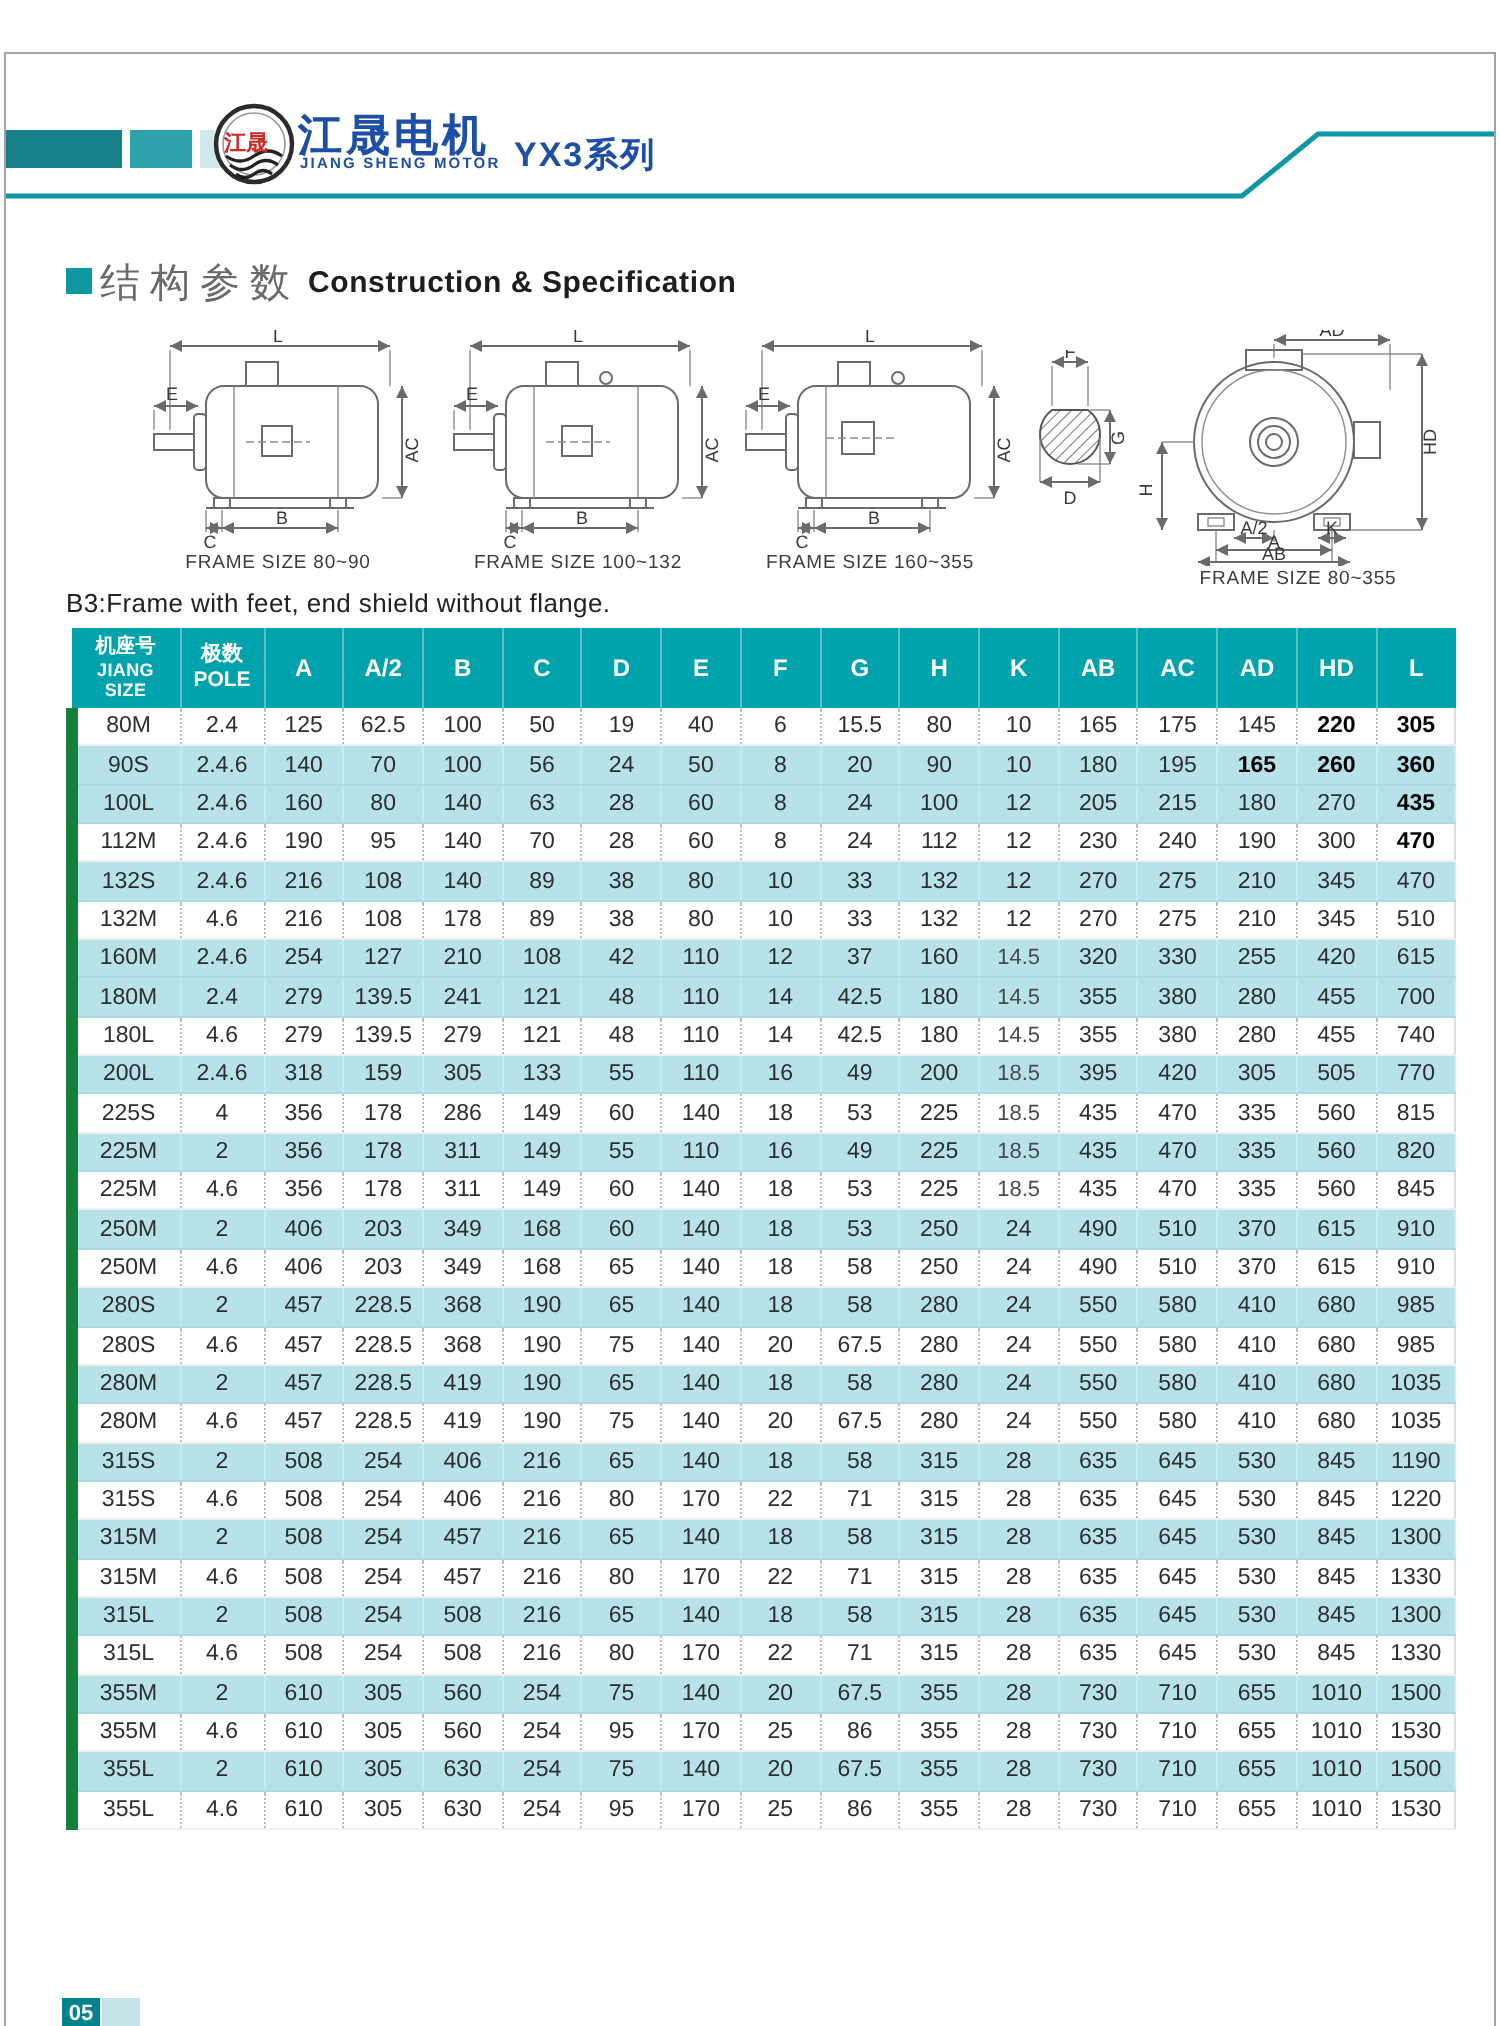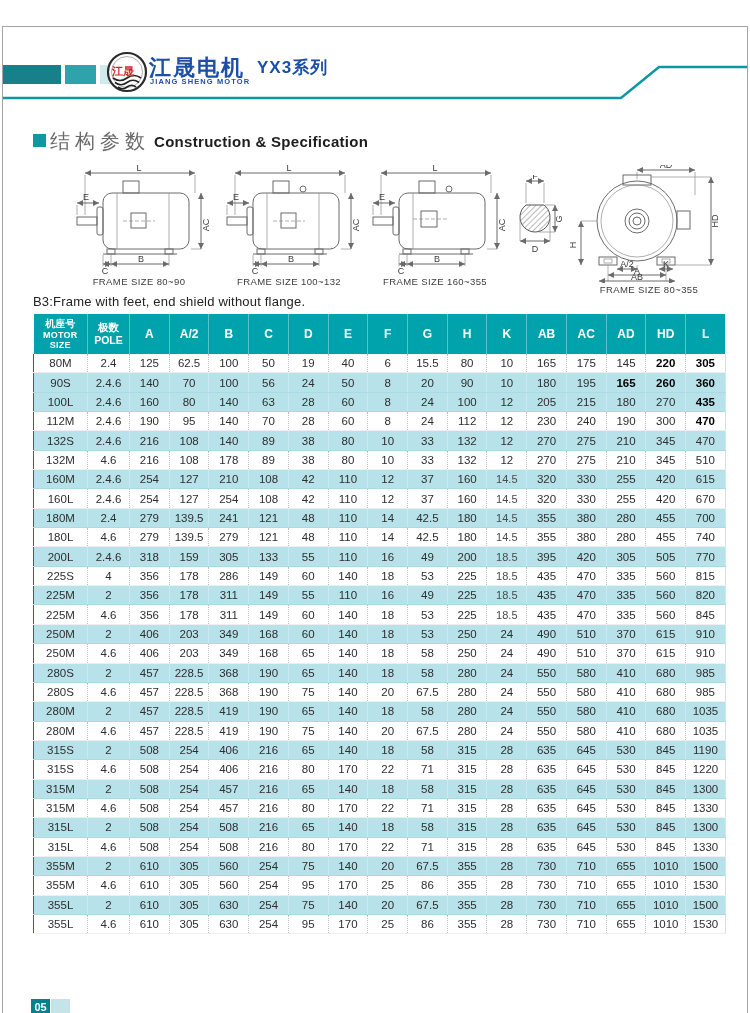--- a/index.html
+++ b/index.html
@@ -12,21 +12,21 @@
   .abs{position:absolute;}
 
   
   .blk{position:absolute; top:38px; height:19px;}
   .blk1{left:0;   width:58px; background:#17808a;}
   .blk2{left:62px; width:31px; background:#2fa3ab;}
   .blk3{left:97px; width:13px; background:#cfe9ec;}
   .header-line{left:0; top:0; width:744px; height:92px; pointer-events:none;}
   .brand-cn{left:146px; top:26px; font-size:22px; font-weight:bold; color:#1c4fa5; letter-spacing:2px;}
   .brand-en{left:147px; top:50px; font-size:7.5px; font-weight:bold; color:#1c4fa5; letter-spacing:1.1px;}
-  .series{left:254px; top:29px; font-size:17px; font-weight:bold; color:#1c4fa5; letter-spacing:1px;}
+  .series{left:254px; top:39px; font-size:17px; font-weight:bold; color:#1c4fa5; letter-spacing:1px;}
 
   
   .section{left:30px; top:101px; display:flex; align-items:flex-start;}
   .sq{width:13px; height:13px; background:#0e98a0; margin-top:6px;}
   .title-cn{font-family:"DejaVu Serif",serif; font-size:20px; color:#6a6a6a; letter-spacing:5px; margin-left:4px;}
   .title-en{font-size:15px; font-weight:bold; color:#1d1d1d; margin-left:4px; margin-top:5px; letter-spacing:0.3px;}
 
   
   .diag{position:absolute; text-align:center;}
   .diag svg{display:block;}
@@ -50,21 +50,21 @@
   table.spec th .p1{font-size:10.5px; line-height:13px;}
   table.spec td{
     height:18.35px; padding:0; text-align:center; vertical-align:middle;
     font-size:11.5px; color:#2e2e2e;
     border-right:1px dotted #bdbdbd; border-bottom:1px solid #efefef;
   }
   table.spec td:last-child, table.spec th:last-child{border-right:none;}
   table.spec tr.alt td{background:#b7e2ea; border-right:1px solid #c9eaf1; border-bottom:1px solid #aadae4;}
   table.spec td.b{font-weight:bold; color:#000;}
   table.spec td.serif{font-family:Liberation Sans, sans-serif; font-size:11px; color:#4a4a4a;}
-  table.spec tbody{border-left:1px solid #15803d; border-right:1px solid #dcdcdc; border-bottom:1px solid #dcdcdc;}
+  table.spec tbody{border-left:6px solid #15803d; border-right:1px solid #dcdcdc; border-bottom:1px solid #dcdcdc;}
 
   
   .pagebadge{left:28px; top:972px; width:19px; height:16px; background:#00838c; color:#fff;
     font-size:11px; font-weight:bold; text-align:center; line-height:16px;}
   .pagebadge2{left:48px; top:972px; width:19px; height:16px; background:#c5e4e8;}
 </style>
 </head>
 <body>
 
 <div class="page">
@@ -288,21 +288,21 @@
       <col class="c">
         <col class="c">
         <col class="c">
         <col class="c">
         <col class="c">
     </colgroup>
     <thead>
         <tr>
           <th>
             <div class="l1">机座号</div>
-            <div class="l2">MOTOR</div>
+            <div class="l2">JIANG</div>
             <div class="l2">SIZE</div>
           </th>
           <th>
             <div class="p1">极数</div>
             <div class="p1">POLE</div>
           </th>
           <th>
             <div>A</div>
           </th>
           <th>
@@ -476,39 +476,20 @@
           <td>12</td>
           <td>37</td>
           <td>160</td>
           <td class="serif">14.5</td>
           <td>320</td>
           <td>330</td>
           <td>255</td>
           <td>420</td>
           <td>615</td>
         </tr>
-        <tr>
-          <td>160L</td>
-          <td>2.4.6</td>
-          <td>254</td>
-          <td>127</td>
-          <td>254</td>
-          <td>108</td>
-          <td>42</td>
-          <td>110</td>
-          <td>12</td>
-          <td>37</td>
-          <td>160</td>
-          <td class="serif">14.5</td>
-          <td>320</td>
-          <td>330</td>
-          <td>255</td>
-          <td>420</td>
-          <td>670</td>
-        </tr>
         <tr class="alt">
           <td>180M</td>
           <td>2.4</td>
           <td>279</td>
           <td>139.5</td>
           <td>241</td>
           <td>121</td>
           <td>48</td>
           <td>110</td>
           <td>14</td>

